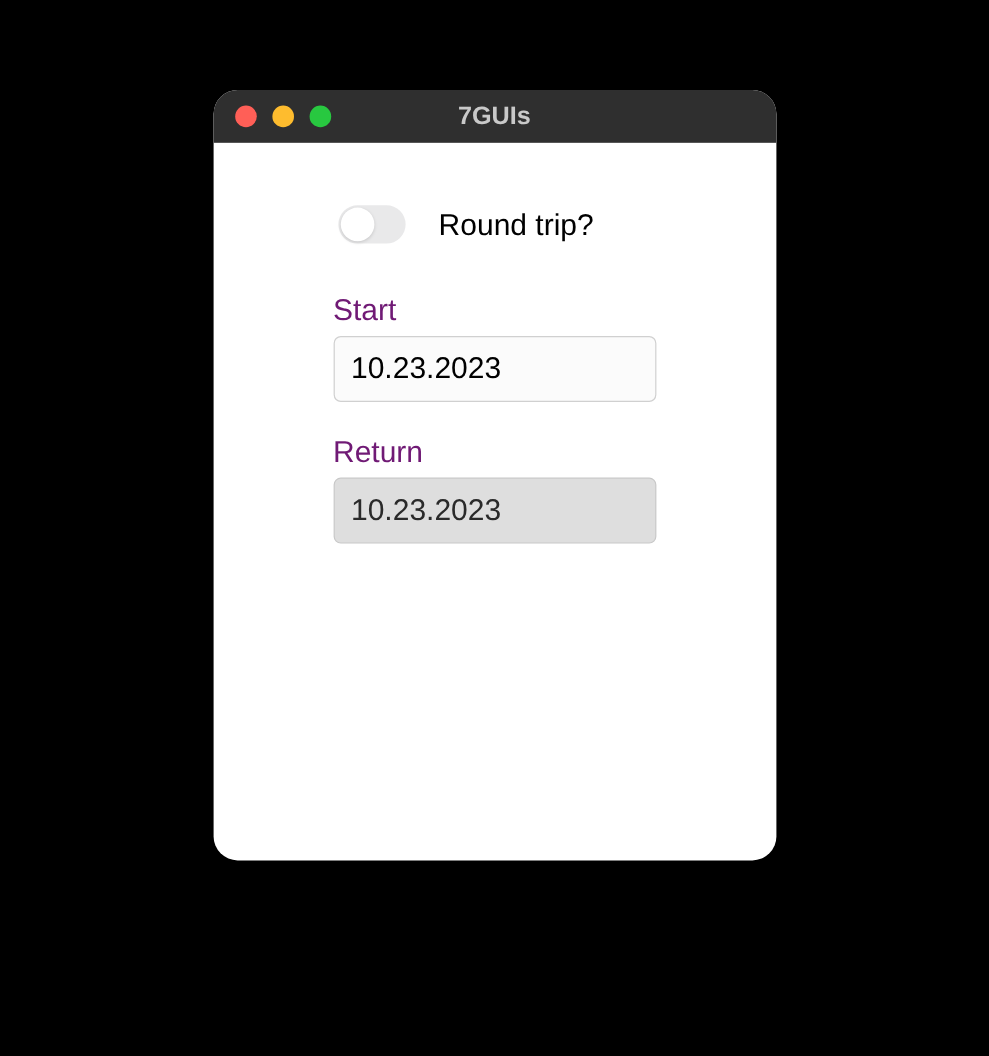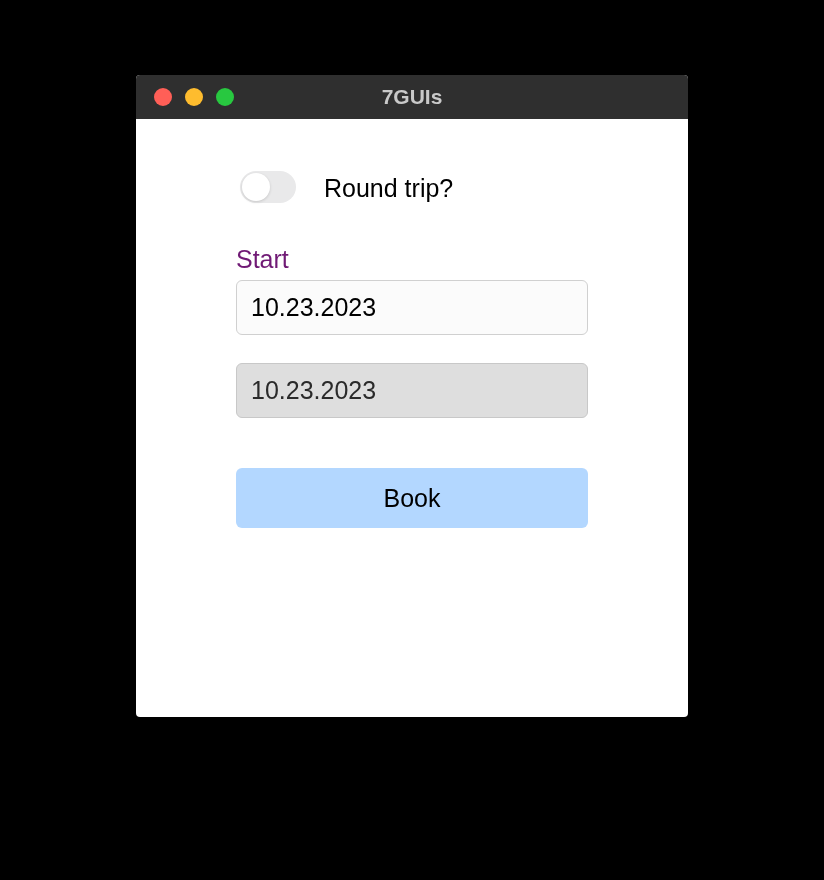--- a/index.html
+++ b/index.html
@@ -13,24 +13,24 @@
       height: 880px;
       background: #000000;
       display: flex;
       align-items: flex-start;
       justify-content: center;
       padding-top: 75px;
       font-family: -apple-system, BlinkMacSystemFont, "Segoe UI", Helvetica, Arial, sans-serif;
     }
     
     .window {
-      width: 552px;
+      width: 469px;
       height: 642px;
       background: #ffffff;
-      border-radius: 4px;
+      border-radius: 20px;
       overflow: hidden;
       box-shadow: 0 20px 60px rgba(0,0,0,0.5);
     }
     
     .titlebar {
       height: 44px;
       background: #2f2f2f;
       display: flex;
       align-items: center;
       position: relative;
@@ -162,18 +162,18 @@
       </div>
       <span class="toggle-label">Round trip?</span>
     </div>
     
     <div class="field-group">
       <label class="field-label">Start</label>
       <input type="text" class="field-input" value="10.23.2023" style="">
     </div>
     
     <div class="field-group">
+      <label class="field-label">Return</label>
       <input type="text" class="field-input disabled" disabled="" value="10.23.2023" style="">
     </div>
     
-    <button class="book-button">Book</button>
   </div>
 </div>
 
 </body></html>

